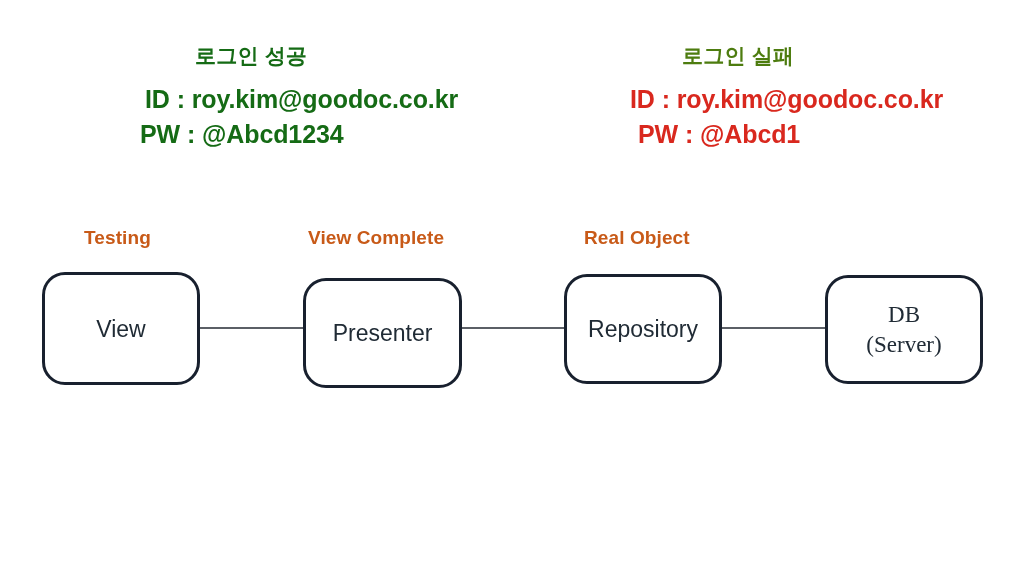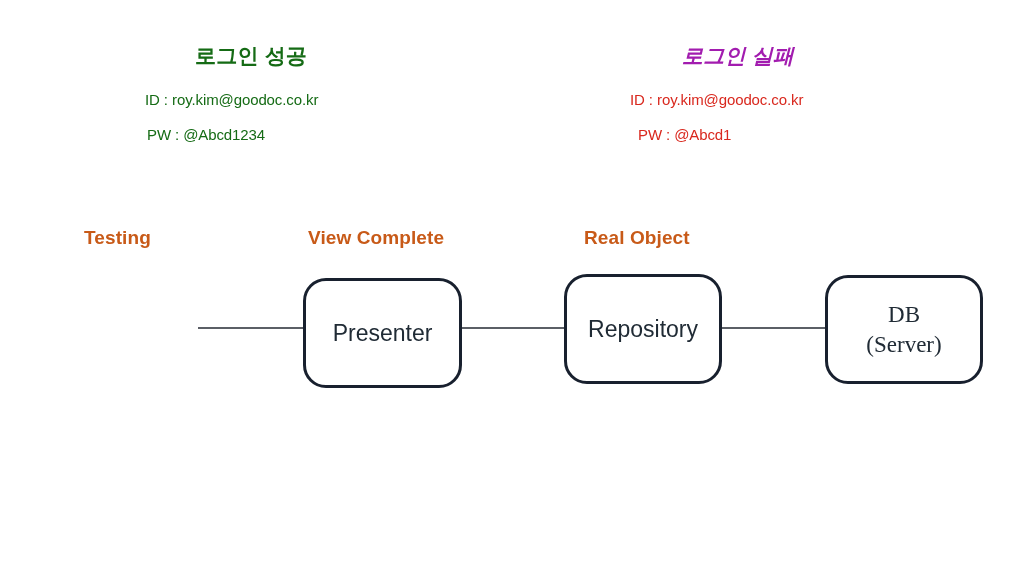--- a/index.html
+++ b/index.html
@@ -29,40 +29,39 @@
     position: absolute;
     white-space: nowrap;
   }
   .cred-title {
     font-weight: bold;
     font-size: 21px;
     line-height: 26px;
     letter-spacing: 0.2px;
   }
   .cred-line {
-    font-weight: normal;
-    font-size: 15px;
+    font-weight: bold;
+    font-size: 25px;
     line-height: 35px;
     letter-spacing: -0.1px;
   }
 
   #panel-success { left: 131px; top: 43px; }
   #panel-success .cred-title {
     color: #156b15;
     margin-left: 64px;
   }
   #panel-success .cred-line { color: #156b15; }
   #panel-success .cred-id { margin-left: 14px; }
-  #panel-success .cred-pw { margin-left: 16px; }
+  #panel-success .cred-pw { margin-left: 9px; }
 
   #panel-failure { left: 626px; top: 43px; }
   #panel-failure .cred-title {
-    color: #a21caf;
+    color: #4d7c0f;
     margin-left: 56px;
-    font-style: italic;
   }
   #panel-failure .cred-line { color: #d9281e; }
   #panel-failure .cred-id { margin-left: 4px; }
   #panel-failure .cred-pw { margin-left: 12px; }
 
   .cred-spacer { height: 13px; }
 
   
   .stage-label {
     position: absolute;
@@ -133,20 +132,25 @@
   </div>
 
   <div class="stage-label" id="label-testing">Testing</div>
   <div class="stage-label" id="label-test-complete">View Complete</div>
   <div class="stage-label" id="label-real-object">Real Object</div>
 
   <div class="connector" id="connector-view-presenter"></div>
   <div class="connector" id="connector-presenter-repository"></div>
   <div class="connector" id="connector-repository-db"></div>
 
+  <div class="node-box" id="box-view">
+    <div>
+      <span class="node-label">View</span>
+    </div>
+  </div>
 
   <div class="node-box" id="box-presenter">
     <div>
       <span class="node-label">Presenter</span>
     </div>
   </div>
 
   <div class="node-box" id="box-repository">
     <div>
       <span class="node-label">Repository</span>

